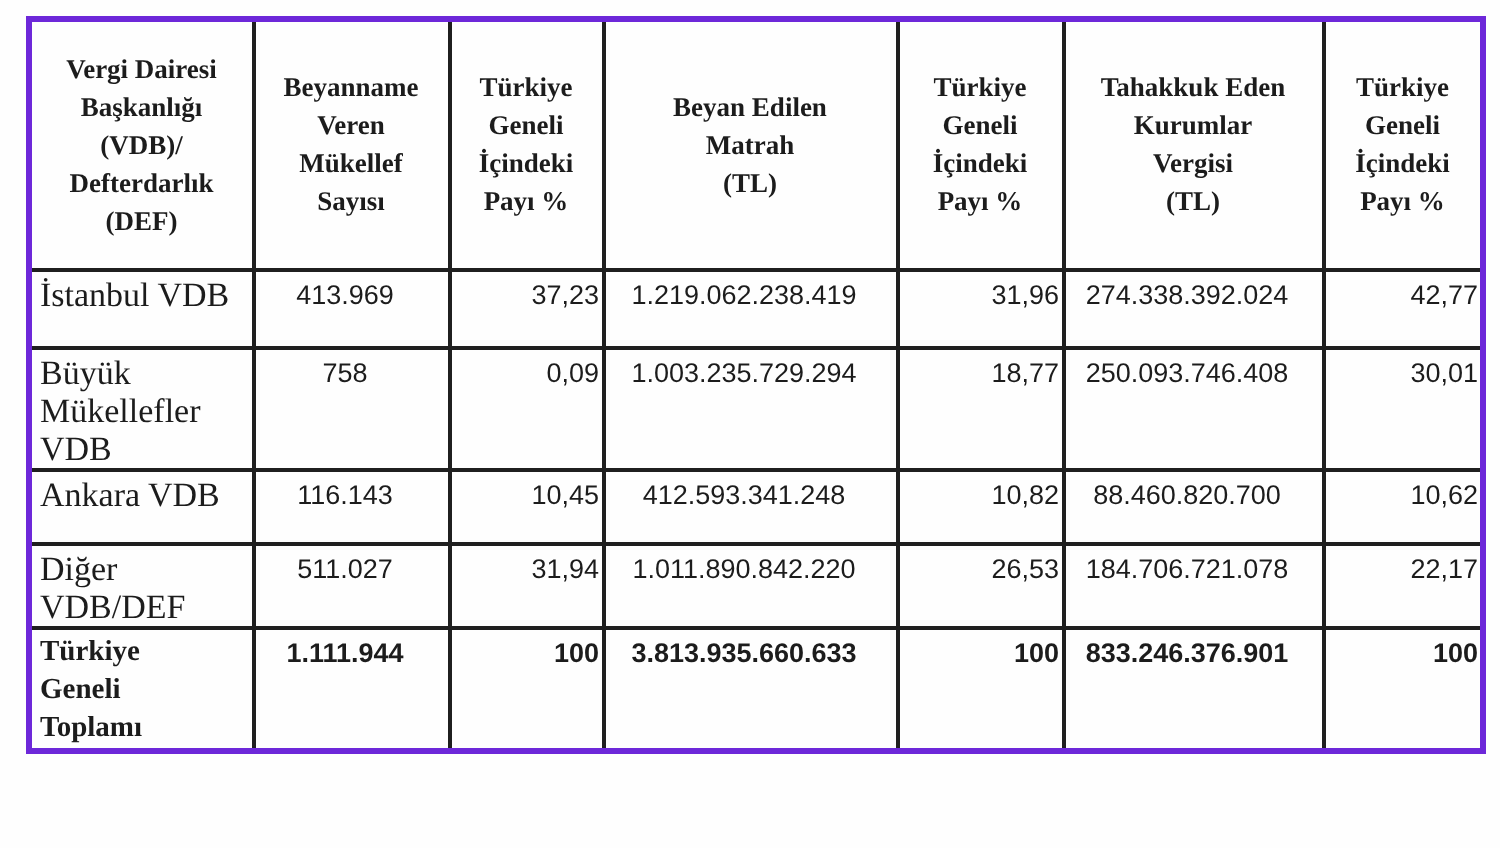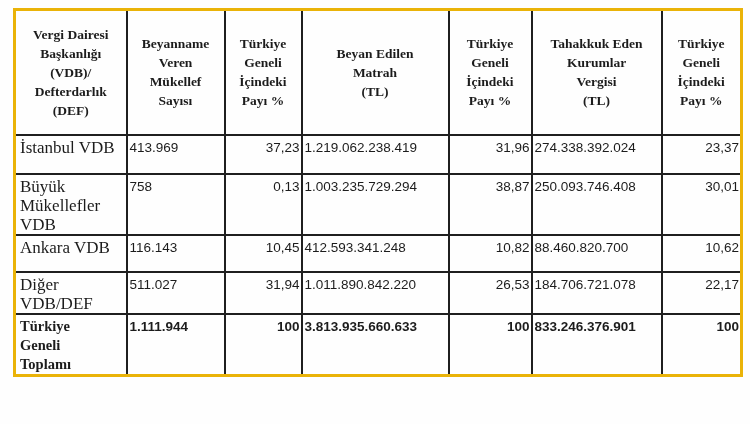--- a/index.html
+++ b/index.html
@@ -23,21 +23,21 @@
     width: 727px;
     color: #1c1c1c;
   }
   table.tax-table th,
   table.tax-table td {
     border: 2px solid #1f1f1f;
     box-sizing: border-box;
     overflow: hidden;
   }
   table.tax-table {
-    border: 3px solid #eab308;
+    border: 3px solid #6d28d9;
   }
   thead tr { height: 125px; }
   tr.row-0 { height: 39px; }
   tr.row-1 { height: 58px; border-radius: 28px; }
   tr.row-2 { height: 37px; }
   tr.row-3 { height: 37px; }
   tr.row-4 { height: 33px; }
   tr.row-5 { height: 57px; }
   th.h {
     font-family: "Liberation Serif", "DejaVu Serif", serif;
@@ -52,21 +52,21 @@
     font-family: "Liberation Serif", "DejaVu Serif", serif;
     font-size: 17px;
     line-height: 19px;
     text-align: left;
     vertical-align: top;
     padding: 2px 2px 0 4px;
   }
   td.num {
     font-family: "Liberation Sans", "DejaVu Sans", sans-serif;
     font-size: 13.5px;
-    text-align: left;
+    text-align: center;
     vertical-align: top;
     padding: 4px 8px 0 2px;
   }
   td.pct {
     font-family: "Liberation Sans", "DejaVu Sans", sans-serif;
     font-size: 13.5px;
     text-align: right;
     vertical-align: top;
     padding: 4px 1px 0 1px;
   }
@@ -103,28 +103,28 @@
       </tr>
     </thead>
     <tbody>
       <tr class="row-0">
         <td class="lbl">İstanbul VDB</td>
         <td class="num">413.969</td>
         <td class="pct">37,23</td>
         <td class="num">1.219.062.238.419</td>
         <td class="pct">31,96</td>
         <td class="num">274.338.392.024</td>
-        <td class="pct">23,37</td>
+        <td class="pct">42,77</td>
       </tr>
       <tr class="row-1">
         <td class="lbl">Büyük<br>Mükellefler<br>VDB</td>
         <td class="num">758</td>
-        <td class="pct">0,13</td>
+        <td class="pct">0,09</td>
         <td class="num">1.003.235.729.294</td>
-        <td class="pct">38,87</td>
+        <td class="pct">18,77</td>
         <td class="num">250.093.746.408</td>
         <td class="pct">30,01</td>
       </tr>
       <tr class="row-2">
         <td class="lbl">Ankara VDB</td>
         <td class="num">116.143</td>
         <td class="pct">10,45</td>
         <td class="num">412.593.341.248</td>
         <td class="pct">10,82</td>
         <td class="num">88.460.820.700</td>

